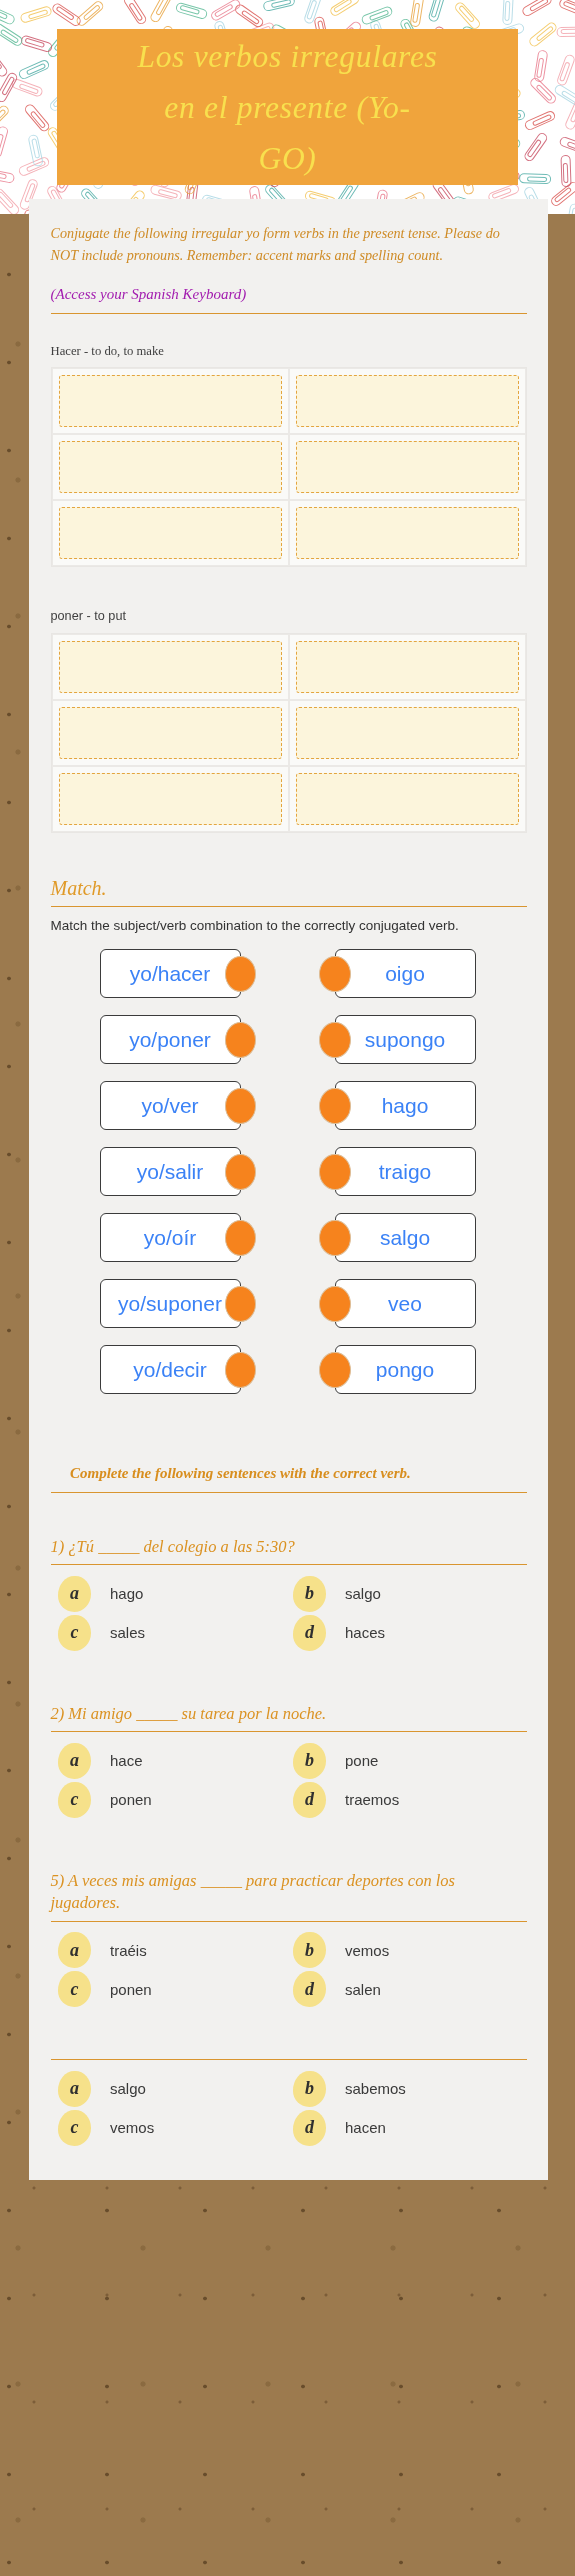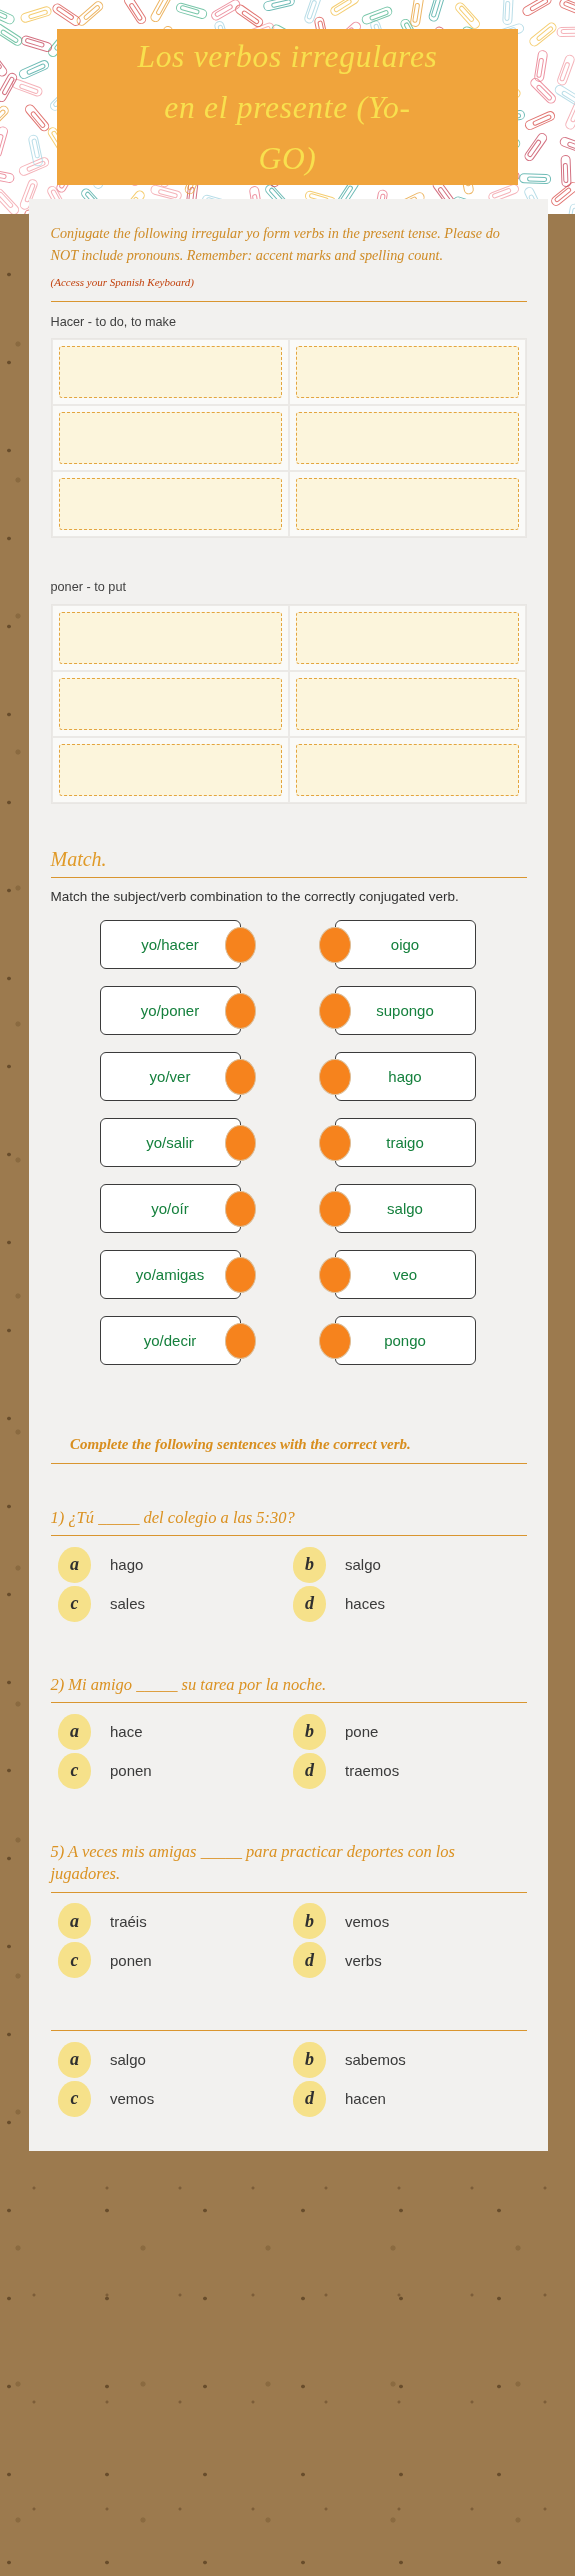--- a/index.html
+++ b/index.html
@@ -46,30 +46,30 @@
   .sheet {
     position:relative; z-index:3;
     width:519px; margin:-15px auto 0;
     background:#f2f1ef;
     padding:22.5px 21px 34px 22px;
   }
 
   .hand { font-family:"Liberation Serif", serif; font-style:italic; }
 
   .intro-text { margin:0; font-size:14.2px; line-height:22.5px; color:#cf8b25; }
-  .keyboard-note { margin:4px 0 0; font-size:11px; line-height:22.5px; color:#c2410c; }
+  .keyboard-note { margin:16px 0 0; font-size:15px; line-height:22.5px; color:#a21caf; }
 
   hr.divider {
     border:none; border-top:1.5px solid #d9952f;
     margin:7.5px 0 0; height:0;
   }
 
   
   .conj-section { margin-top:40px; }
-  .conj-sections > section:first-of-type { margin-top:11px; }
+  .conj-sections > section:first-of-type { margin-top:28px;font-family:Liberation Serif, serif; }
   .verb-label { margin:0 0 7.5px; font-size:12.7px; font-weight:normal; color:#3f3f3f; line-height:18px; }
   .answer-table {
     display:grid; grid-template-columns:1fr 1fr;
     background:#fafaf8; border:0.7px solid #e8e6e3;
   }
   .answer-cell { border:0.7px solid #ebe9e6; padding:6px; background:#fafaf8; }
   .answer-box {
     height:52px; background:#fcf5dc;
     border:1.5px dashed #e3a53f; border-radius:3px;
   }
@@ -82,21 +82,21 @@
   .match-list { margin-top:13.5px; }
   .match-row { display:flex; margin-top:17px; }
   .match-list .match-row:first-of-type { margin-top:0; }
   .match-card {
     position:relative; width:141px; height:49px;
     background:#ffffff; border:1.1px solid #3b3b3b; border-radius:6px;
     display:flex; align-items:center; justify-content:center;
   }
   .match-card.left  { margin-left:49px; }
   .match-card.right { margin-left:94px; }
-  .card-label { font-size:15px; color:#15803d; }
+  .card-label { font-size:21px; color:#3b82f6; }
   .dot {
     position:absolute; top:50%; transform:translateY(-50%);
     width:31.5px; height:36px; border-radius:50%;
     background:#f6831d; border:1.5px solid #dcbd97;
   }
   .dot.on-right { right:-16.5px; }
   .dot.on-left  { left:-16.5px; }
 
   
   .fill-section { margin-top:69px; }
@@ -416,21 +416,21 @@
             <span class="dot on-right"></span>
           </div>
           <div class="match-card right">
             <span class="dot on-left"></span>
             <span class="card-label">salgo</span>
           </div>
         </div>
 
         <div class="match-row">
           <div class="match-card left">
-            <span class="card-label">yo/amigas</span>
+            <span class="card-label">yo/suponer</span>
             <span class="dot on-right"></span>
           </div>
           <div class="match-card right">
             <span class="dot on-left"></span>
             <span class="card-label">veo</span>
           </div>
         </div>
 
         <div class="match-row">
           <div class="match-card left">
@@ -508,21 +508,21 @@
             <div class="option">
               <span class="letter-circle">b</span>
               <span class="option-text">vemos</span>
             </div>
             <div class="option">
               <span class="letter-circle">c</span>
               <span class="option-text">ponen</span>
             </div>
             <div class="option">
               <span class="letter-circle">d</span>
-              <span class="option-text">verbs</span>
+              <span class="option-text">salen</span>
             </div>
           </div>
         </div>
 
         <div class="question-block">
           <hr class="divider">
           <div class="options-grid">
             <div class="option">
               <span class="letter-circle">a</span>
               <span class="option-text">salgo</span>

